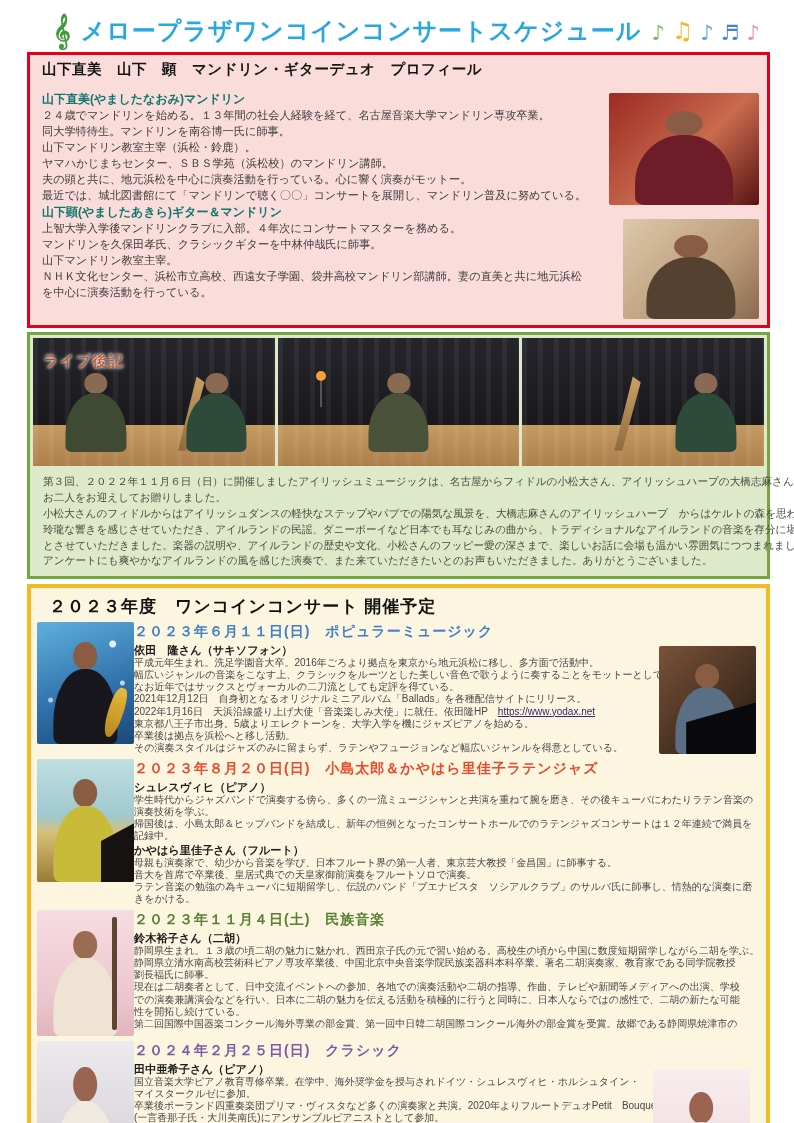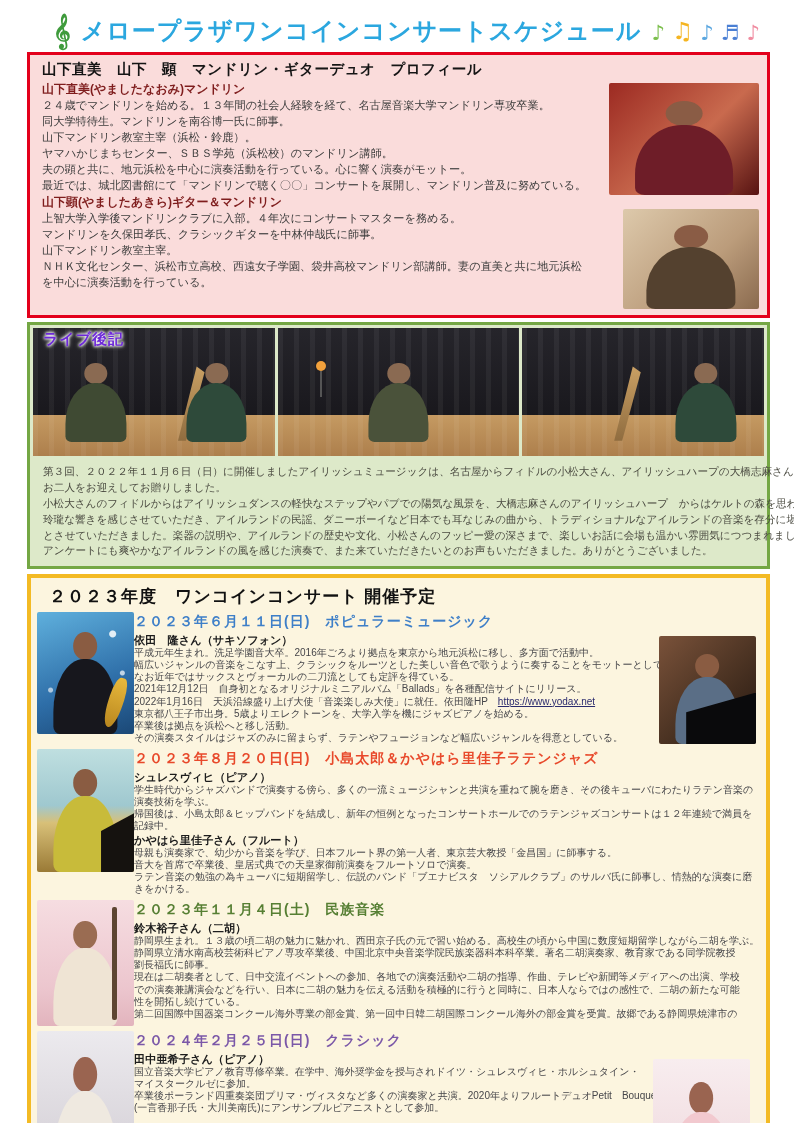--- a/index.html
+++ b/index.html
@@ -47,31 +47,31 @@
   .ph-gown{height:158px;background:linear-gradient(180deg,#eceaee,#d8d4da 70%,#c9c4cc);--cloth:#efe9e0;--skin:#9a6450}
 
   
   .side-photo{position:absolute;overflow:hidden;border-radius:2px}
   .ph-piano-side{top:24px;right:2px;width:106px;height:108px;background:linear-gradient(135deg,#7a523a,#4a3222 55%,#241710);--cloth:#5a6e86;--skin:#8a5c42}
   .ph-piano-side .inst{display:block;position:absolute;right:0;bottom:0;width:72%;height:48%;background:#0a0a0c;clip-path:polygon(0 38%,100% 0,100% 100%,0 100%)}
   .ph-flute-side{top:28px;right:8px;width:94px;height:140px;background:linear-gradient(180deg,#f8edef,#f1dde1 65%,#eccfd5);--cloth:#f2c9cf;--skin:#9a6450}
 
   
   .profile-box{border:3px solid var(--profile-border);background:var(--profile-bg);padding:5px 8px 6px 12px;min-height:233px}
-  .profile-heading{font-size:14.5px;font-weight:bold;color:#151515;letter-spacing:.5px;margin-bottom:2px;white-space:nowrap}
+  .profile-heading{font-size:14.5px;font-weight:bold;color:#151515;letter-spacing:.5px;margin-bottom:12px;white-space:nowrap}
   .profile-main{display:flex;gap:6px}
   .profile-textcol{flex:1;min-width:0}
-  .member-name{font-size:12px;font-weight:bold;color:#7f1d1d;line-height:1.45;white-space:nowrap}
+  .member-name{font-size:12px;font-weight:bold;color:#0f766e;line-height:1.45;white-space:nowrap}
   .profile-textcol .bio-line{font-size:11.2px;color:#3c3c3c;line-height:1.42;white-space:nowrap}
   .profile-photocol{width:152px;display:flex;flex-direction:column;align-items:flex-end;gap:14px;margin-top:2px}
 
   
   .live-box{border:3px solid var(--live-border);background:var(--live-bg);margin-top:4px;padding:3px 3px 2px}
   .live-strip{display:flex;gap:3px;height:128px;position:relative}
-  .live-heading{position:absolute;top:2px;left:10px;font-size:15px;font-weight:bold;color:#6d28d9;z-index:3;
+  .live-heading{position:absolute;top:14px;left:10px;font-size:15px;font-weight:normal;color:#c2410c;z-index:3;
     text-shadow:0 0 3px #fff,0 0 3px #fff,0 0 5px #fff;letter-spacing:1px}
   .lp{flex:1;position:relative;overflow:hidden;background:
     repeating-linear-gradient(90deg,rgba(255,255,255,.05) 0 5px,transparent 5px 16px),
     linear-gradient(180deg,#26252b 0%,#19181d 68%,#c59a62 68%,#ad7f4c 100%)}
   .lp .fig{width:26%;height:62%;bottom:11%;--cloth:#3f4a33;--skin:#8a6a52}
   .lp .fig.f-left{left:26%}
   .lp .fig.f-right{left:76%;--cloth:#2e4a3a}
   .lp .fig.f-center{left:50%;--cloth:#4a523a}
   .harp{position:absolute;bottom:12%;width:11%;height:58%;background:linear-gradient(#caa064,#8f6c3f);clip-path:polygon(0 100%,70% 0,100% 8%,30% 100%)}
   .harp.h-right{left:60%}

